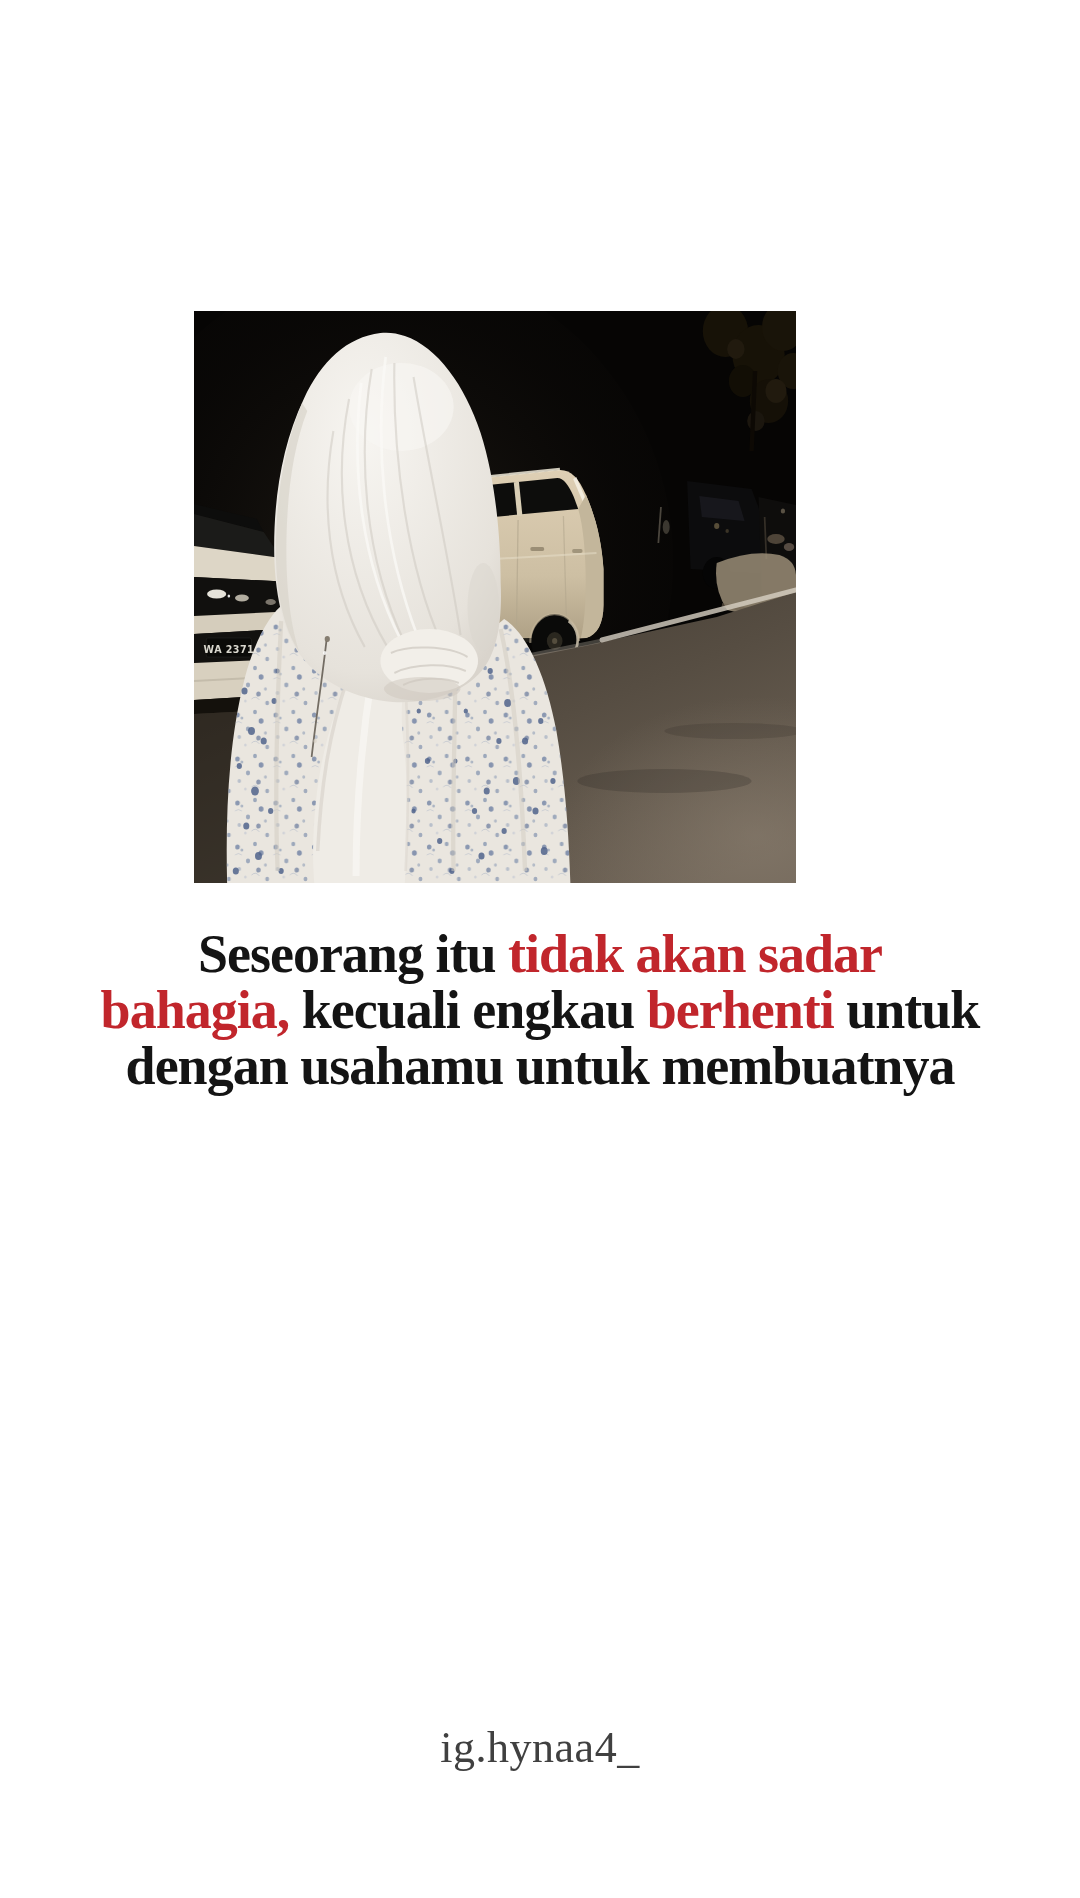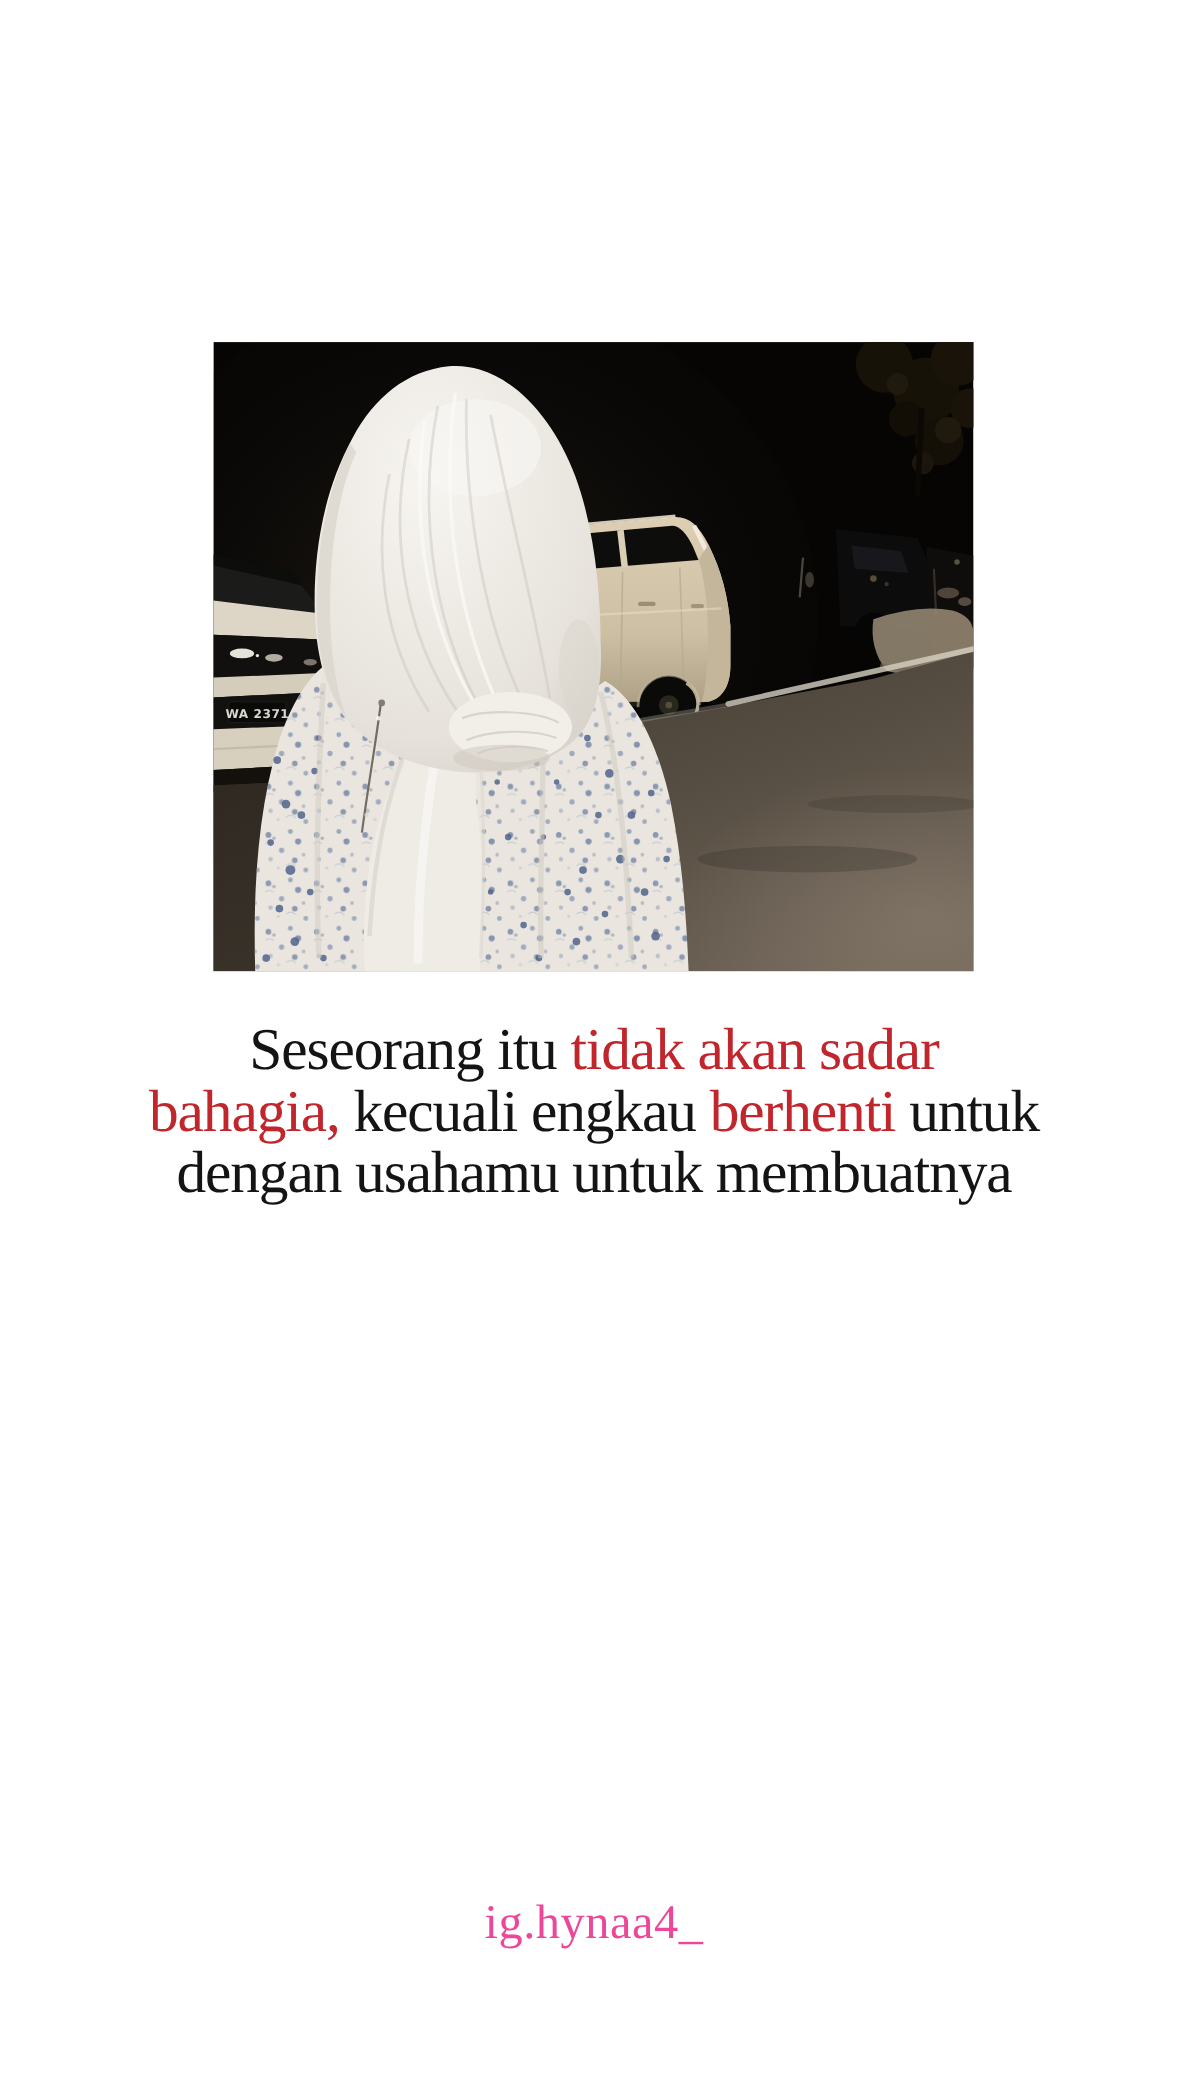--- a/index.html
+++ b/index.html
@@ -8,44 +8,44 @@
     background: #ffffff;
     position: relative;
     overflow: hidden;
     font-family: "Liberation Serif", "DejaVu Serif", serif;
   }
   .canvas { position: absolute; inset: 0; }
 
   .photo {
     position: absolute;
     left: 194px; top: 311px;
-    width: 691px; height: 572px;
+    width: 602px; height: 572px;
   }
   .photo svg { display: block; width: 100%; height: 100%; }
 
   .quote {
     position: absolute;
     top: 926px; left: 30px; right: 30px;
     text-align: center;
     font-size: 54px;
     line-height: 56px;
     letter-spacing: -1px;
     color: #141414;
-    font-weight: 400;
+    font-weight: 700;
   }
   .q-line { white-space: nowrap; }
   .q-red { color: #c1262c; }
 
   .watermark {
     position: absolute;
     top: 1722px; left: 0; width: 100%;
     text-align: center;
     font-size: 44px;
     letter-spacing: 0.5px;
-    color: #ec4899;
+    color: #404040;
   }
 </style>
 </head>
 <body>
 
 <div class="canvas">
 
   <div class="photo">
     <svg viewBox="0 0 691 572" preserveAspectRatio="none" xmlns="http://www.w3.org/2000/svg">
       <defs>

